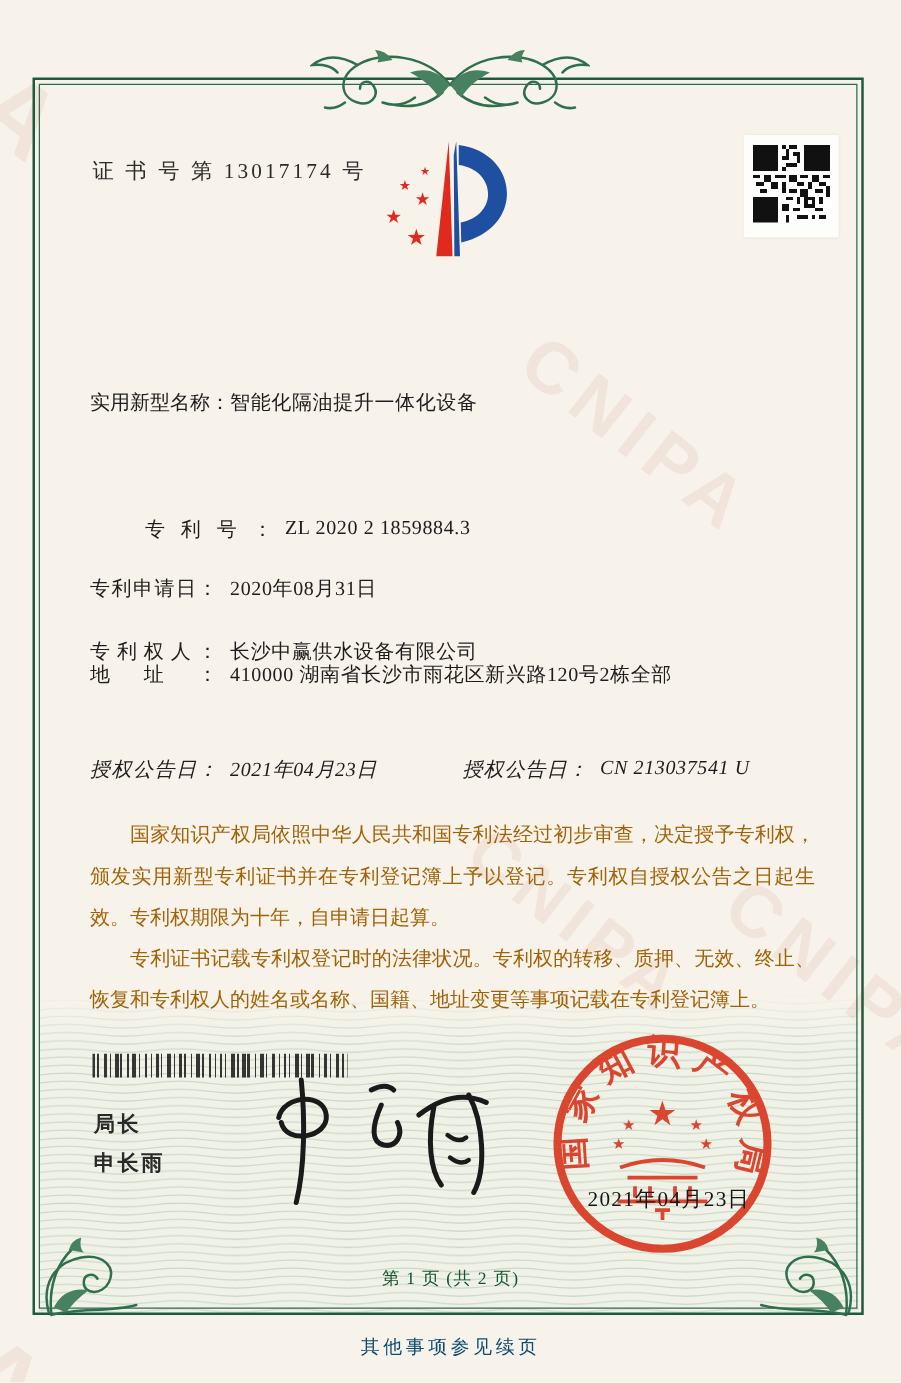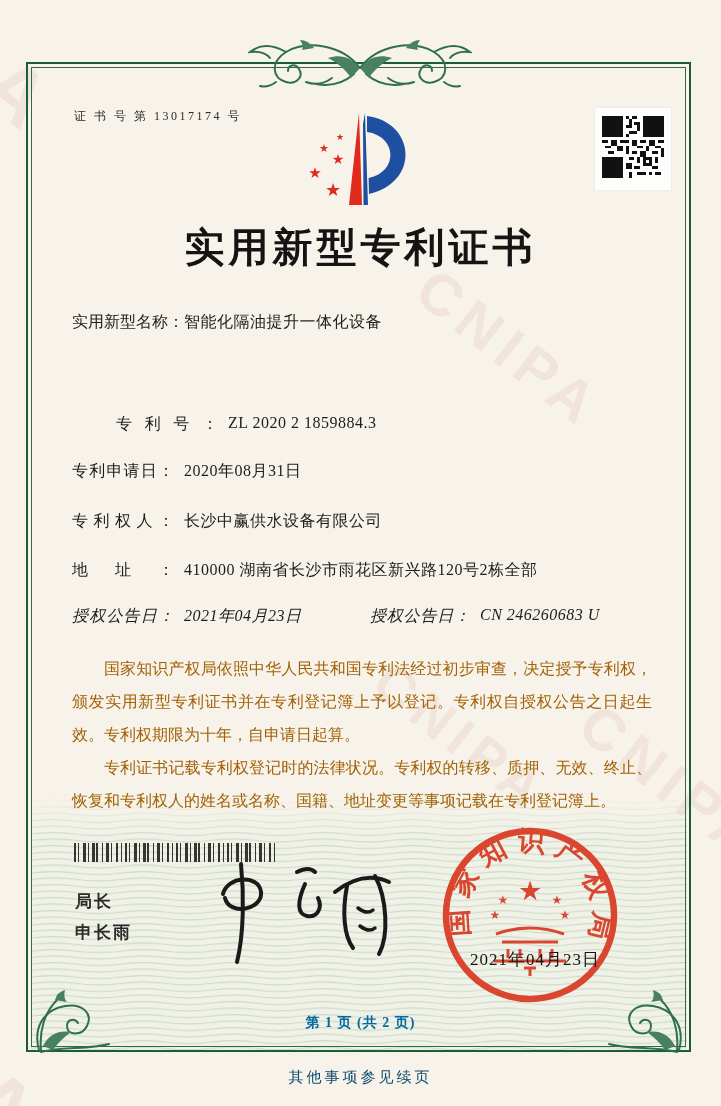--- a/index.html
+++ b/index.html
@@ -22,21 +22,21 @@
   .frame-outer {
     position:absolute; z-index:3; left:26px; top:62px; width:665px; height:990px;
     border:2.5px solid #1d5b3c; box-sizing:border-box;
   }
   .frame-inner { position:absolute; inset:3px; border:1px solid #2e6b4a; }
   
   .lower-band { position:absolute; z-index:1; left:31px; top:792px; width:656px; height:261px; background:#f0f2e8; }
   .lower-band .fade { position:absolute; left:0; top:0; width:100%; height:46px;
     background:linear-gradient(#f8f3ea, rgba(248,243,234,0)); }
   .orn { position:absolute; z-index:4; pointer-events:none; }
-  .cert-no { position:absolute; z-index:5; left:74px; top:108px; font-size:12px; letter-spacing:2.5px; color:#2b2b2b; }
+  .cert-no { position:absolute; z-index:5; left:74px; top:125px; font-size:17px; letter-spacing:2.5px; color:#2b2b2b; }
   .qr-wrap { position:absolute; z-index:5; left:595px; top:108px; width:76px; height:82px; background:#fdfdfb; box-shadow:0 0 2px rgba(0,0,0,0.08); }
   .qr-wrap svg { position:absolute; left:7px; top:8px; }
   .logo { position:absolute; z-index:5; left:293px; top:104px; }
   .title {
     position:absolute; z-index:5; top:220px; left:0; width:100%; text-align:center;
     font-size:40px; font-weight:700; letter-spacing:4px; color:#141414;
   }
   .row { position:absolute; z-index:5; left:72px; width:582px; font-size:16px; color:#1d1d1d; white-space:nowrap; }
   .row .lab { display:inline-block; width:102px; text-align:justify; text-align-last:justify; vertical-align:top; }
   .row .val { margin-left:10px; letter-spacing:0.5px;text-align:right; }
@@ -53,30 +53,30 @@
       #1c1c1c 0 2px, transparent 2px 4px, #1c1c1c 4px 5px, transparent 5px 9px,
       #1c1c1c 9px 12px, transparent 12px 14px, #1c1c1c 14px 15px, transparent 15px 18px,
       #1c1c1c 18px 21px, transparent 21px 22px, #1c1c1c 22px 24px, transparent 24px 28px,
       #1c1c1c 28px 29px, transparent 29px 32px, #1c1c1c 32px 35px, transparent 35px 37px,
       #1c1c1c 37px 38px, transparent 38px 42px, #1c1c1c 42px 44px, transparent 44px 47px,
       #1c1c1c 47px 48px, transparent 48px 51px);
     opacity:.88;
   }
   .director {
     position:absolute; z-index:5; left:75px; top:886px;
-    font-family:Liberation Serif, serif;
+    font-family:Liberation Mono, monospace;
     font-weight:700; font-size:17px; line-height:31px; color:#2a2a2a; letter-spacing:2px;
   }
   .signature { position:absolute; z-index:6; left:185px; top:852px; }
   .seal { position:absolute; z-index:6; left:436px; top:818px; opacity:.93; }
   .seal-date {
     position:absolute; z-index:7; left:445px; top:948px; width:180px; text-align:center;
     font-size:17px; letter-spacing:1px; color:#161616;
   }
-  .pagenum { position:absolute; z-index:5; top:1014px; left:0; width:100%; text-align:center; font-size:14px; letter-spacing:1px; color:#0369a1;font-weight:bold; }
+  .pagenum { position:absolute; z-index:5; top:1014px; left:0; width:100%; text-align:center; font-size:14px; letter-spacing:1px; color:#14532d; }
   .cont-note { position:absolute; z-index:5; top:1068px; left:0; width:100%; text-align:center; font-size:15px; letter-spacing:3px; color:#0c4a6e; }
 </style>
 </head>
 <body>
 
 <div class="page">
 
   <span class="wm" style="left:-150px; top:-95px; font-size:80px;">CNIPA</span>
   <span class="wm" style="left:445px; top:255px; font-size:58px;">CNIPA</span>
 
@@ -189,41 +189,40 @@
         <rect x="11" y="17" width="2" height="1"></rect>
           <rect x="17" y="17" width="2" height="1"></rect>
         <rect x="9" y="19" width="1" height="2"></rect>
           <rect x="12" y="19" width="3" height="1"></rect>
         <rect x="16" y="19" width="1" height="1"></rect>
           <rect x="18" y="19" width="2" height="1"></rect>
       </g>
     </svg>
   </div>
 
-  <div class="title">实用新型专利证书</div>
 
   <div class="row" style="top:312px;">
     <span class="lab">实用新型名称：</span><span class="val">智能化隔油提升一体化设备</span>
   </div>
   <div class="row" style="top:414px;margin-left:44px;">
     <span class="lab">专利号：</span><span class="val">ZL 2020 2 1859884.3</span>
   </div>
   <div class="row" style="top:461px;">
     <span class="lab">专利申请日：</span><span class="val">2020年08月31日</span>
   </div>
   <div class="row" style="top:511px;">
     <span class="lab">专利权人：</span><span class="val">长沙中赢供水设备有限公司</span>
   </div>
-  <div class="row" style="top:560px;">
+  <div class="row" style="top:530px;">
     <span class="lab">地址：</span><span class="val">410000 湖南省长沙市雨花区新兴路120号2栋全部</span>
   </div>
   <div class="row" style="top:606px;font-style:italic;">
     <span class="lab">授权公告日：</span><span class="val">2021年04月23日</span>
     <span class="pair2">
-      <span class="lab">授权公告日：</span><span class="val">CN 246260683 U</span>
+      <span class="lab">授权公告日：</span><span class="val">CN 213037541 U</span>
     </span>
   </div>
 
   <div class="body-text">
     <p>国家知识产权局依照中华人民共和国专利法经过初步审查，决定授予专利权，颁发实用新型专利证书并在专利登记簿上予以登记。专利权自授权公告之日起生效。专利权期限为十年，自申请日起算。</p>
     <p>专利证书记载专利权登记时的法律状况。专利权的转移、质押、无效、终止、恢复和专利权人的姓名或名称、国籍、地址变更等事项记载在专利登记簿上。</p>
   </div>
 
   <div class="barcode"></div>
 

